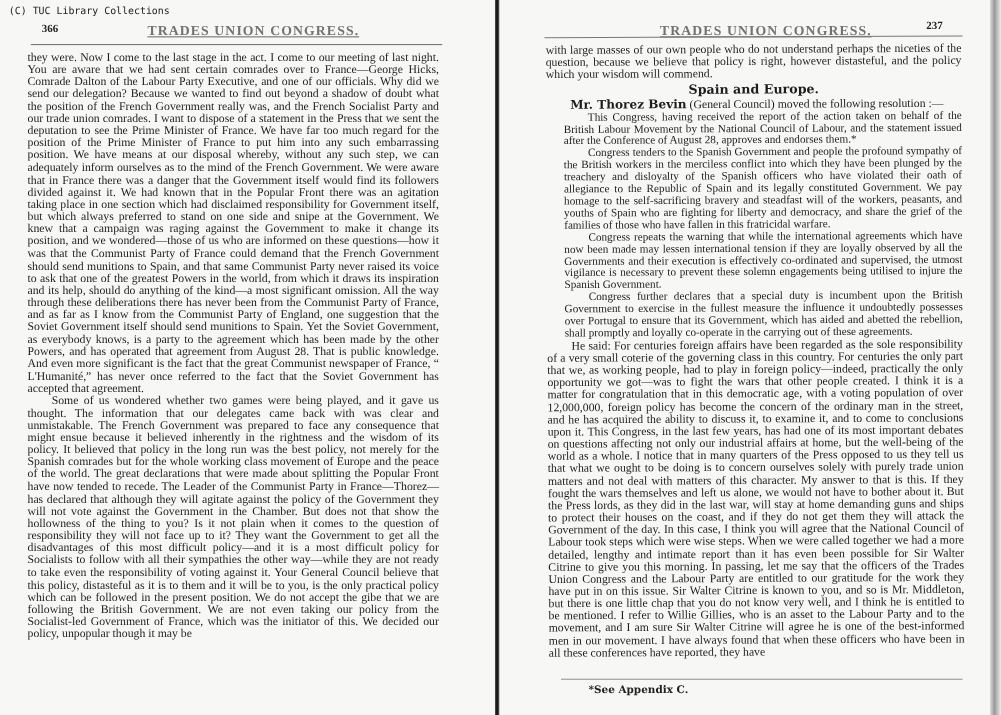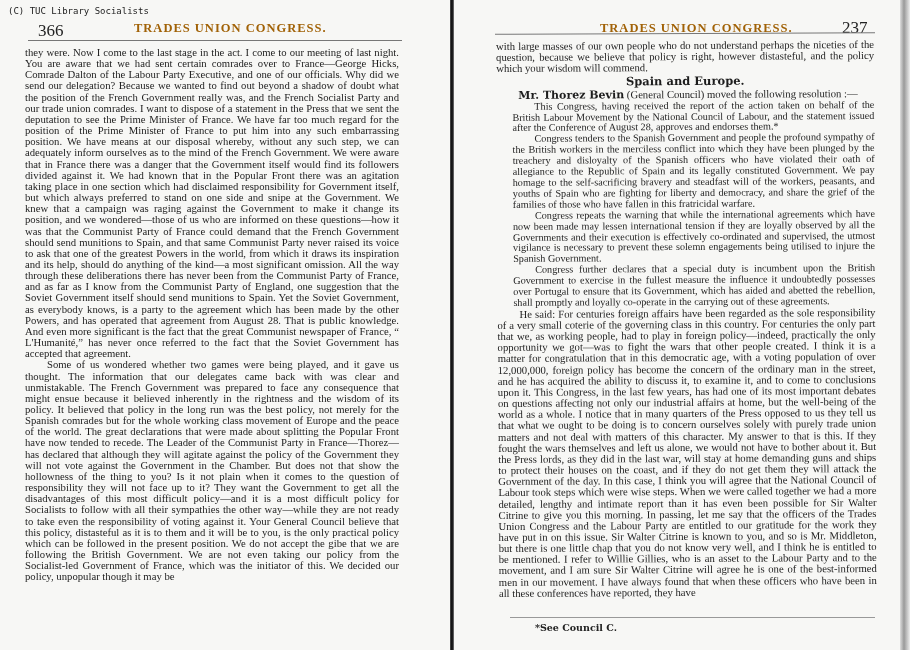--- a/index.html
+++ b/index.html
@@ -25,24 +25,24 @@
   }
   .right-edge {
     position: absolute; left: 900px; top: 0; width: 10px; height: 650px;
     background: linear-gradient(to right, #ddd, #999 40%, #eee);
   }
   .header {
     position: absolute; top: 18px; height: 18px; display: flex; align-items: baseline;
     font-family: "Liberation Serif", "DejaVu Serif", serif;
   }
   .running-title {
-    font-size: 12.5px; font-weight: bold; letter-spacing: 1px; color: #a16207;
+    font-size: 12.5px; font-weight: bold; letter-spacing: 1px; color: #737373; text-decoration: underline;
   }
   .page-num {
-    font-size: 17px; font-weight: normal; color: #222;
+    font-size: 10px; font-weight: bold; color: #222;
   }
   .rule {
     position: absolute; height: 1px; background: #777;
   }
   .text {
     position: absolute;
     font-family: "Liberation Serif", "DejaVu Serif", serif;
     font-size: 10.7px; line-height: 11.15px; text-align: justify;
     color: #1d1d1d;
   }
@@ -59,21 +59,21 @@
   }
 </style>
 </head>
 <body>
 
 <div class="page page-left"></div>
 <div class="page page-right"></div>
 <div class="gutter"></div>
 <div class="right-edge"></div>
 
-<div class="watermark">(C) TUC Library Socialists</div>
+<div class="watermark">(C) TUC Library Collections</div>
 
 <div class="header" style="left:38px; width:370px;">
   <span class="page-num" style="position:absolute; left:0; top:3px;">366</span>
   <span class="running-title" style="position:absolute; left:96px; top:3px;">TRADES UNION CONGRESS.</span>
 </div>
 <div class="rule" style="left:28px; top:40px; width:374px;"></div>
 
 <div class="text" style="left:25px; top:47px; width:374px;">
   <p>they were. Now I come to the last stage in the act. I come to our meeting of last night. You are aware that we had sent certain comrades over to France—George Hicks, Comrade Dalton of the Labour Party Executive, and one of our officials. Why did we send our delegation? Because we wanted to find out beyond a shadow of doubt what the position of the French Government really was, and the French Socialist Party and our trade union comrades. I want to dispose of a statement in the Press that we sent the deputation to see the Prime Minister of France. We have far too much regard for the position of the Prime Minister of France to put him into any such embarrassing position. We have means at our disposal whereby, without any such step, we can adequately inform ourselves as to the mind of the French Government. We were aware that in France there was a danger that the Government itself would find its followers divided against it. We had known that in the Popular Front there was an agitation taking place in one section which had disclaimed responsibility for Government itself, but which always preferred to stand on one side and snipe at the Government. We knew that a campaign was raging against the Government to make it change its position, and we wondered—those of us who are informed on these questions—how it was that the Communist Party of France could demand that the French Government should send munitions to Spain, and that same Communist Party never raised its voice to ask that one of the greatest Powers in the world, from which it draws its inspiration and its help, should do anything of the kind—a most significant omission. All the way through these deliberations there has never been from the Communist Party of France, and as far as I know from the Communist Party of England, one suggestion that the Soviet Government itself should send munitions to Spain. Yet the Soviet Government, as everybody knows, is a party to the agreement which has been made by the other Powers, and has operated that agreement from August 28. That is public knowledge. And even more significant is the fact that the great Communist newspaper of France, “ L'Humanité,” has never once referred to the fact that the Soviet Government has accepted that agreement.</p>
   <p class="indent">Some of us wondered whether two games were being played, and it gave us thought. The information that our delegates came back with was clear and unmistakable. The French Government was prepared to face any consequence that might ensue because it believed inherently in the rightness and the wisdom of its policy. It believed that policy in the long run was the best policy, not merely for the Spanish comrades but for the whole working class movement of Europe and the peace of the world. The great declarations that were made about splitting the Popular Front have now tended to recede. The Leader of the Communist Party in France—Thorez—has declared that although they will agitate against the policy of the Government they will not vote against the Government in the Chamber. But does not that show the hollowness of the thing to you? Is it not plain when it comes to the question of responsibility they will not face up to it? They want the Government to get all the disadvantages of this most difficult policy—and it is a most difficult policy for Socialists to follow with all their sympathies the other way—while they are not ready to take even the responsibility of voting against it. Your General Council believe that this policy, distasteful as it is to them and it will be to you, is the only practical policy which can be followed in the present position. We do not accept the gibe that we are following the British Government. We are not even taking our policy from the Socialist-led Government of France, which was the initiator of this. We decided our policy, unpopular though it may be</p>
@@ -90,13 +90,13 @@
   <div class="heading">Spain and Europe.</div>
   <p class="indent"><span class="speaker">Mr. Thorez Bevin</span><span> (General Council) moved the following resolution :—</span></p>
   <p class="res">This Congress, having received the report of the action taken on behalf of the British Labour Movement by the National Council of Labour, and the statement issued after the Conference of August 28, approves and endorses them.*</p>
   <p class="res">Congress tenders to the Spanish Government and people the profound sympathy of the British workers in the merciless conflict into which they have been plunged by the treachery and disloyalty of the Spanish officers who have violated their oath of allegiance to the Republic of Spain and its legally constituted Government. We pay homage to the self-sacrificing bravery and steadfast will of the workers, peasants, and youths of Spain who are fighting for liberty and democracy, and share the grief of the families of those who have fallen in this fratricidal warfare.</p>
   <p class="res">Congress repeats the warning that while the international agreements which have now been made may lessen international tension if they are loyally observed by all the Governments and their execution is effectively co-ordinated and supervised, the utmost vigilance is necessary to prevent these solemn engagements being utilised to injure the Spanish Government.</p>
   <p class="res">Congress further declares that a special duty is incumbent upon the British Government to exercise in the fullest measure the influence it undoubtedly possesses over Portugal to ensure that its Government, which has aided and abetted the rebellion, shall promptly and loyally co-operate in the carrying out of these agreements.</p>
   <p class="indent">He said: For centuries foreign affairs have been regarded as the sole responsibility of a very small coterie of the governing class in this country. For centuries the only part that we, as working people, had to play in foreign policy—indeed, practically the only opportunity we got—was to fight the wars that other people created. I think it is a matter for congratulation that in this democratic age, with a voting population of over 12,000,000, foreign policy has become the concern of the ordinary man in the street, and he has acquired the ability to discuss it, to examine it, and to come to conclusions upon it. This Congress, in the last few years, has had one of its most important debates on questions affecting not only our industrial affairs at home, but the well-being of the world as a whole. I notice that in many quarters of the Press opposed to us they tell us that what we ought to be doing is to concern ourselves solely with purely trade union matters and not deal with matters of this character. My answer to that is this. If they fought the wars themselves and left us alone, we would not have to bother about it. But the Press lords, as they did in the last war, will stay at home demanding guns and ships to protect their houses on the coast, and if they do not get them they will attack the Government of the day. In this case, I think you will agree that the National Council of Labour took steps which were wise steps. When we were called together we had a more detailed, lengthy and intimate report than it has even been possible for Sir Walter Citrine to give you this morning. In passing, let me say that the officers of the Trades Union Congress and the Labour Party are entitled to our gratitude for the work they have put in on this issue. Sir Walter Citrine is known to you, and so is Mr. Middleton, but there is one little chap that you do not know very well, and I think he is entitled to be mentioned. I refer to Willie Gillies, who is an asset to the Labour Party and to the movement, and I am sure Sir Walter Citrine will agree he is one of the best-informed men in our movement. I have always found that when these officers who have been in all these conferences have reported, they have</p>
 </div>
 
 <div class="rule" style="left:510px; top:617px; width:365px; background:#999;"></div>
-<div class="footnote" style="left:535px; top:622px;">*See Council C.</div>
+<div class="footnote" style="left:535px; top:622px;">*See Appendix C.</div>
 
 </body></html>

